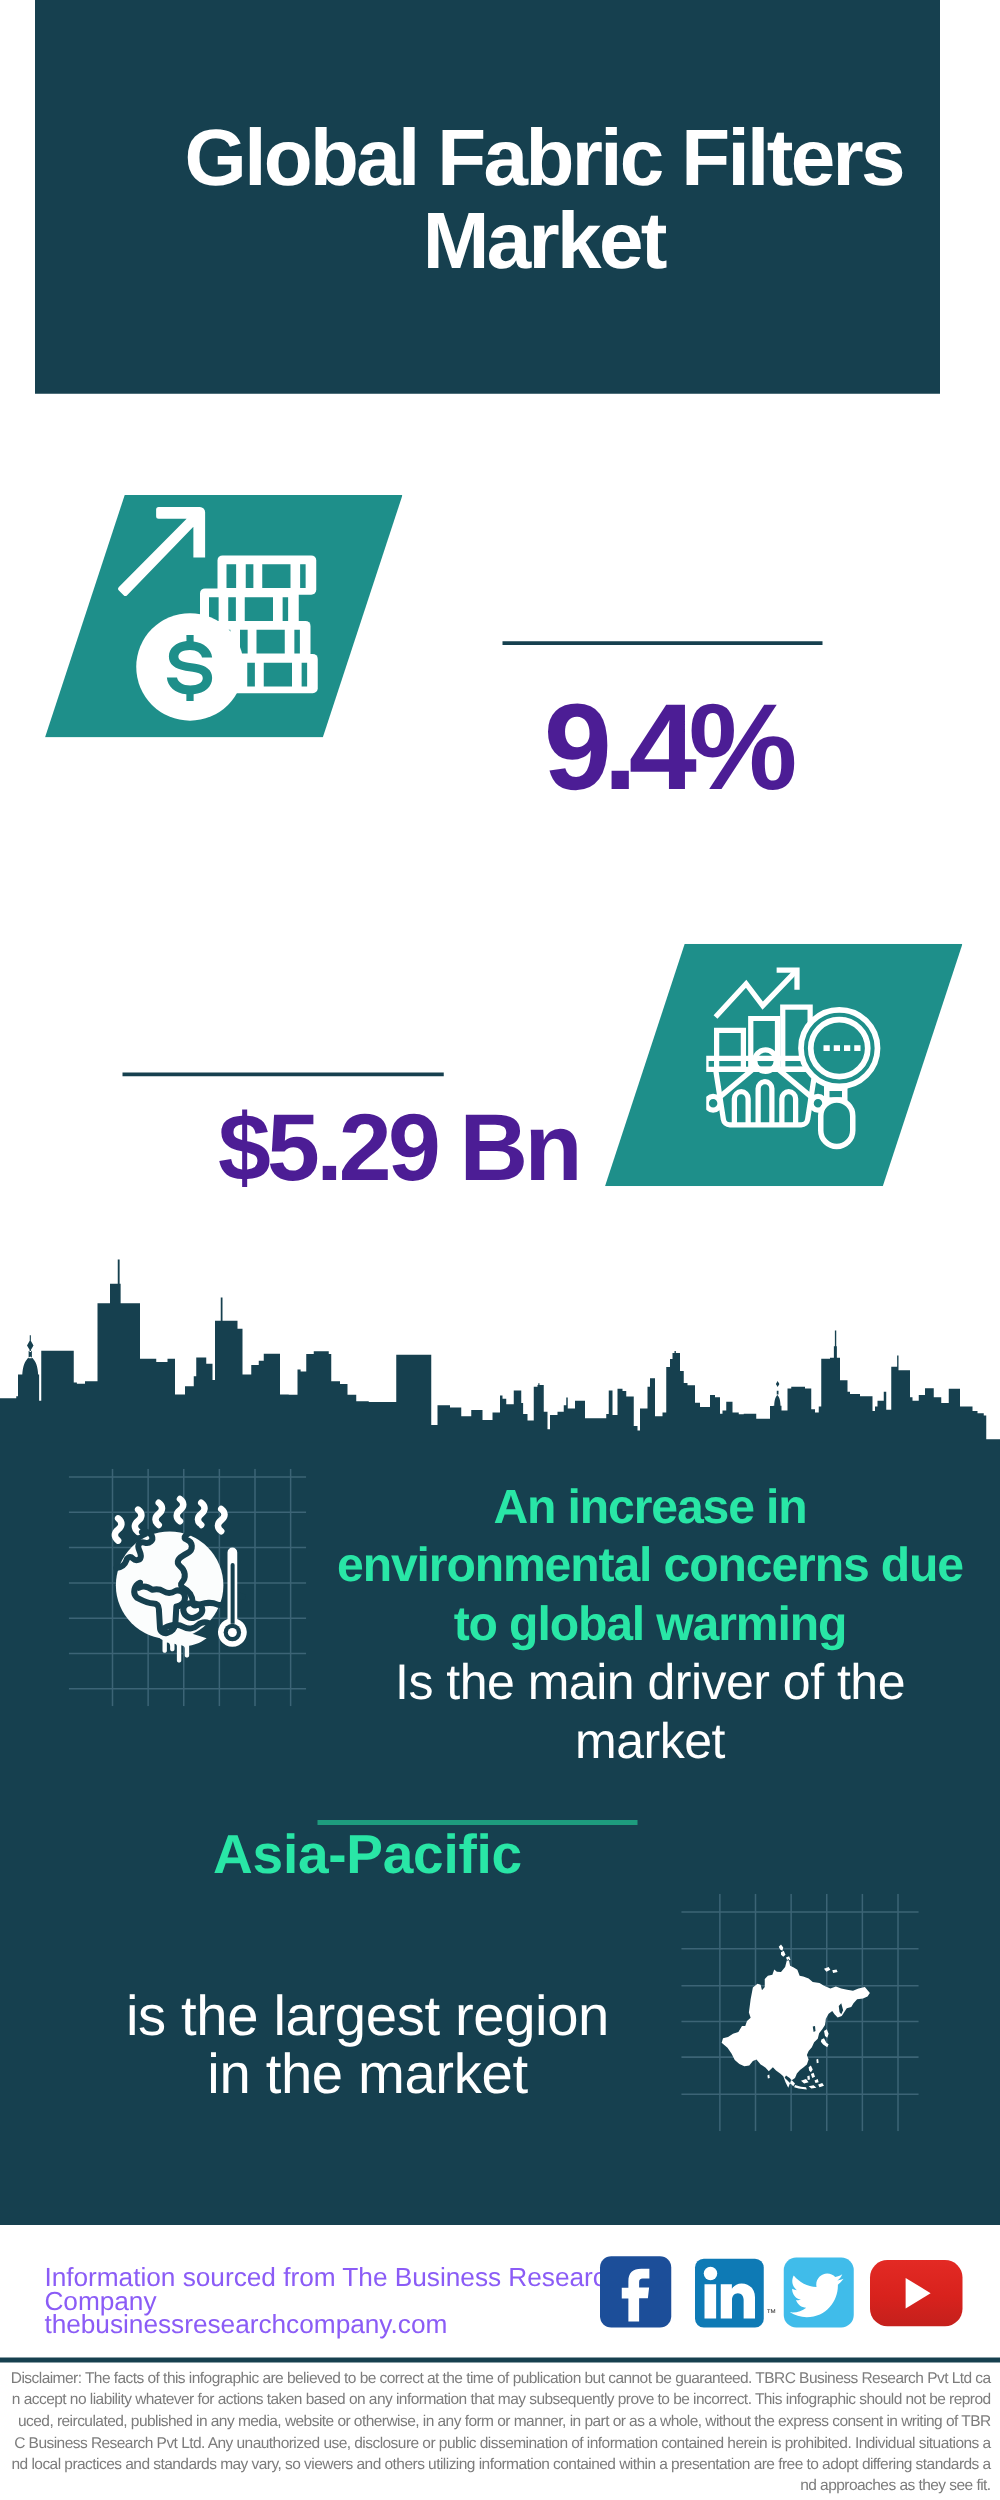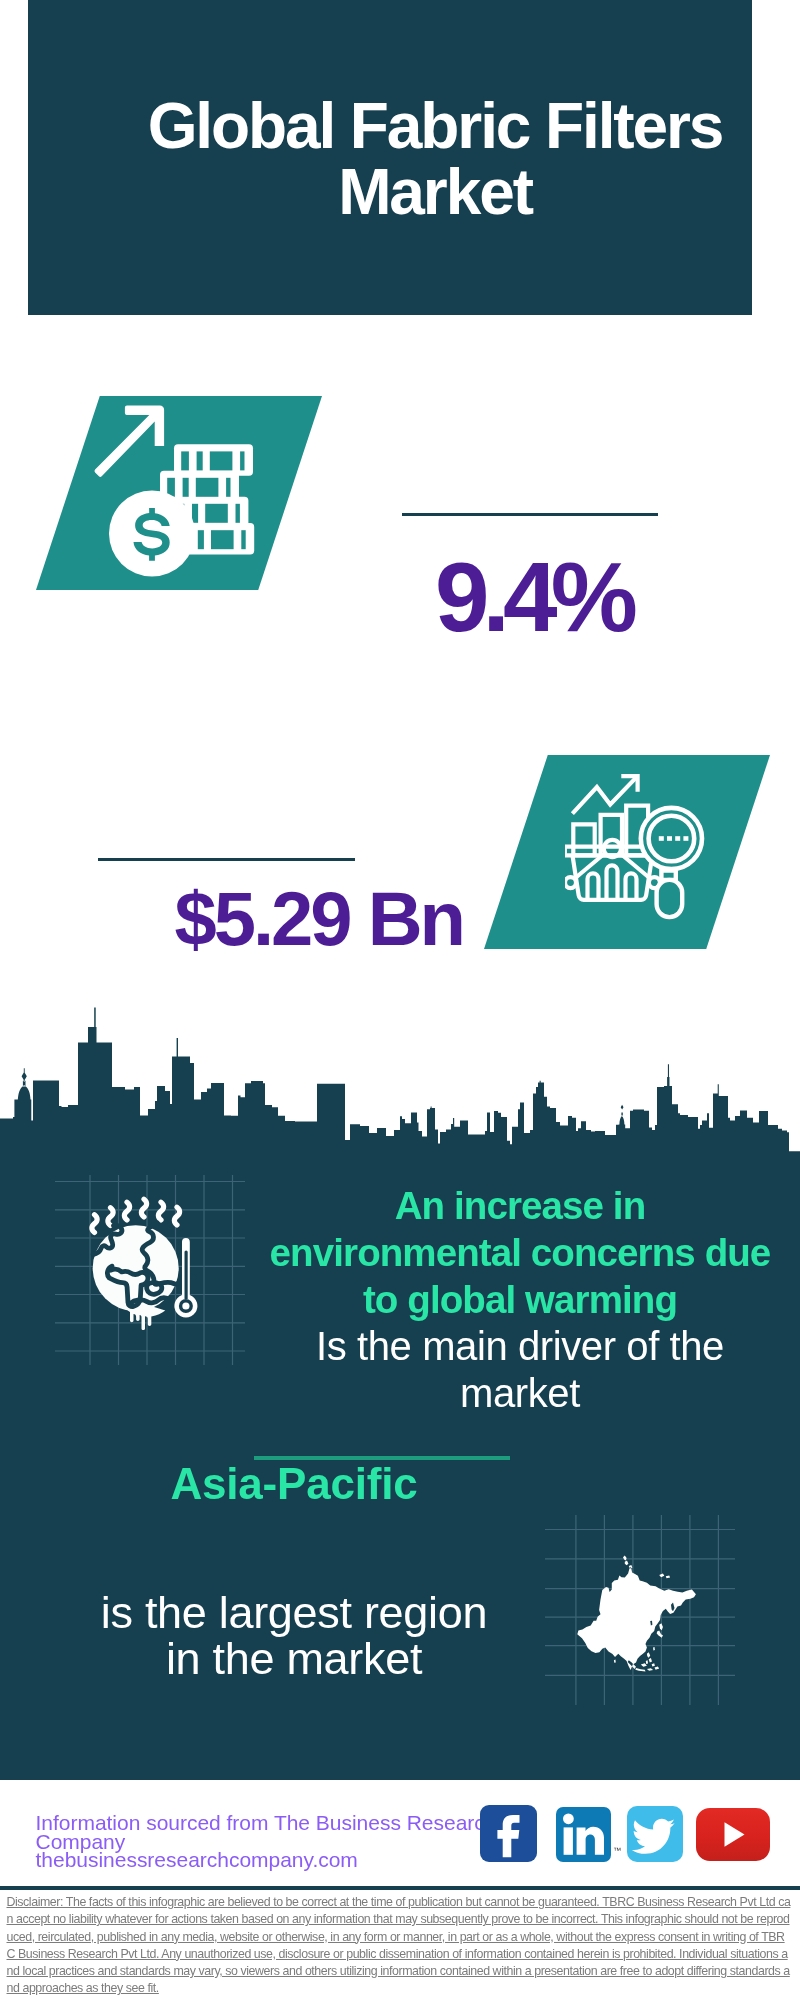--- a/index.html
+++ b/index.html
@@ -69,23 +69,22 @@
     position:absolute; color:#8b5cf6; font-size:21px; line-height:18.6px;
     white-space:pre-line; letter-spacing:-0.02px;
   }
   .social { position:absolute; width:57px; height:57px; border-radius:8px; }
   .disc-band {
     position:absolute; left:0; width:800px; background:#ffffff;
     border-top:4px solid #16404f;
   }
   .disc-text {
     position:absolute; color:#7c7c7c; font-size:12.4px; line-height:17.25px; letter-spacing:-0.432px;
-    width:786px; left:6.5px; text-align:left;
+    width:786px; left:6.5px; text-align:right;
     word-break:break-all;
-    text-decoration:underline;
   }
 </style>
 </head>
 <body>
 
 <div class="page">
 
   <div class="header">
     <div class="header-title">Global Fabric Filters
 Market</div>

